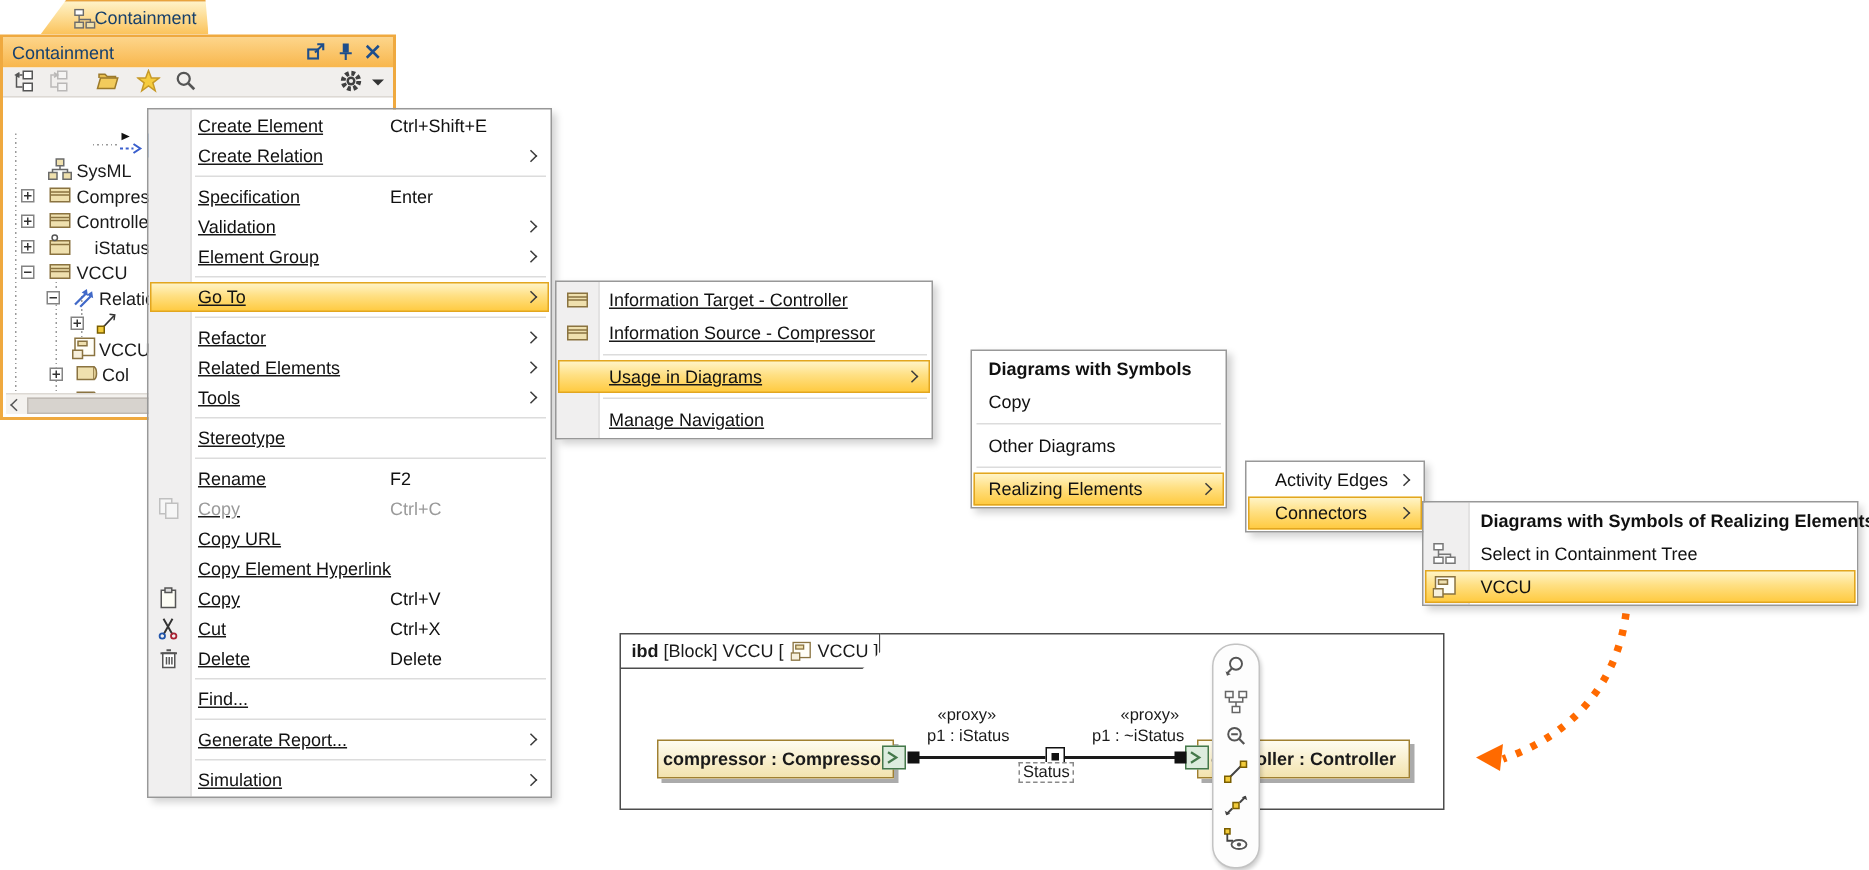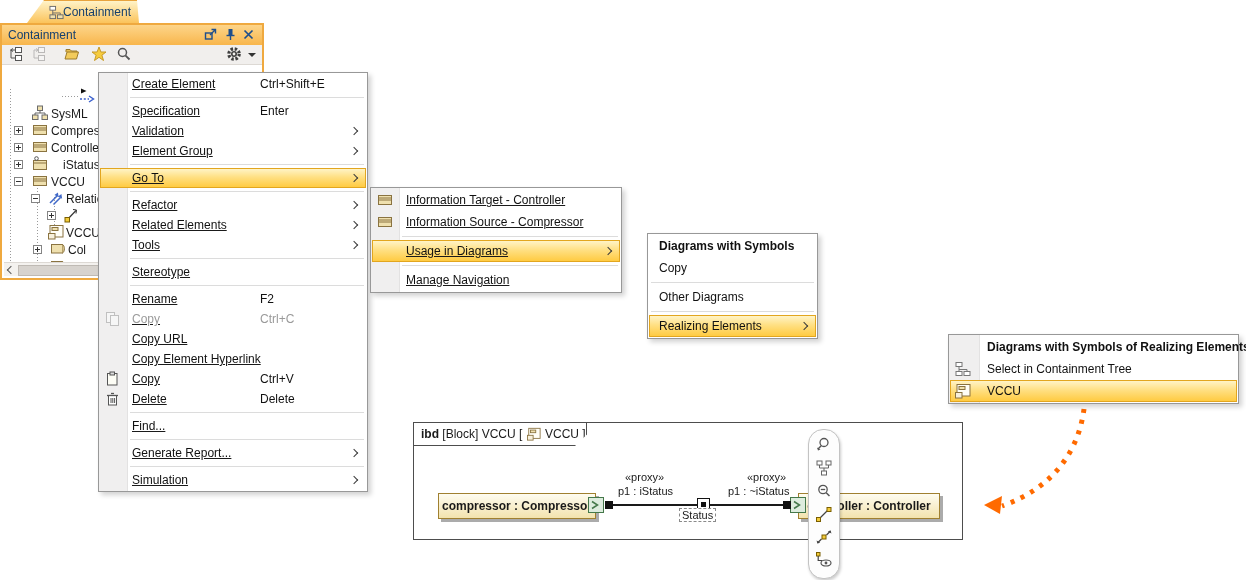--- a/index.html
+++ b/index.html
@@ -317,20 +317,24 @@
       <span class="chev-left"></span>
       <span class="hthumb"></span>
     </div>
   </div>
 
   <div class="menu gut28" style="left:98px;top:72px;width:270px;">
     <div class="mi">
         <span class="lbl" style="margin-left:32px;">Create Element</span>
         <span class="sc">Ctrl+Shift+E</span>
       </div>
+    <div class="mi">
+        <span class="lbl" style="margin-left:32px;">Create Relation</span>
+        <span class="arr"></span>
+      </div>
     <div class="sep"></div>
     <div class="mi">
         <span class="lbl" style="margin-left:32px;">Specification</span>
         <span class="sc">Enter</span>
       </div>
     <div class="mi">
         <span class="lbl" style="margin-left:32px;">Validation</span>
         <span class="arr"></span>
       </div>
     <div class="mi">
@@ -382,20 +386,31 @@
       </div>
     <div class="mi">
       <span class="mico">
           <svg width="16" height="16" viewBox="0 0 16 16">
             <rect x="2.5" y="2.5" width="9.5" height="11.5" fill="#FDFDF5" stroke="#555"></rect>
             <rect x="5" y="1" width="4.5" height="3" fill="#DDD" stroke="#555"></rect>
           </svg>
         </span>
       <span class="lbl" style="margin-left:32px;">Copy</span>
         <span class="sc">Ctrl+V</span>
+    </div>
+    <div class="mi">
+      <span class="mico">
+          <svg width="16" height="16" viewBox="0 0 16 16">
+            <path d="M4,1.5 L10,12 M10,1.5 L4,12" stroke="#333" stroke-width="1.3"></path>
+            <circle cx="3.2" cy="13" r="1.8" fill="none" stroke="#2255AA" stroke-width="1.2"></circle>
+            <circle cx="10.8" cy="13" r="1.8" fill="none" stroke="#AA2233" stroke-width="1.2"></circle>
+          </svg>
+        </span>
+      <span class="lbl" style="margin-left:32px;">Cut</span>
+        <span class="sc">Ctrl+X</span>
     </div>
     <div class="mi">
       <span class="mico">
           <svg width="16" height="16" viewBox="0 0 16 16">
             <rect x="3.5" y="4.5" width="8" height="9.5" fill="#fff" stroke="#555"></rect>
             <line x1="2" y1="4.5" x2="13" y2="4.5" stroke="#555" stroke-width="1.3"></line>
             <line x1="6" y1="2.5" x2="9" y2="2.5" stroke="#555" stroke-width="1.3"></line>
             <path d="M6,7 V12 M7.8,7 V12 M9.6,7 V12" stroke="#555"></path>
           </svg>
         </span>
@@ -461,20 +476,30 @@
     <div class="mi">
         <span class="lbl" style="margin-left:10px;">Other Diagrams</span>
       </div>
     <div class="sep full"></div>
     <div class="mi hl">
         <span class="lbl" style="margin-left:10px;">Realizing Elements</span>
         <span class="arr"></span>
       </div>
   </div>
 
+  <div class="menu m22" style="left:830px;top:307px;width:120px;">
+    <div class="mi">
+        <span class="lbl" style="margin-left:18px;">Activity Edges</span>
+        <span class="arr"></span>
+      </div>
+    <div class="mi hl">
+        <span class="lbl" style="margin-left:18px;">Connectors</span>
+        <span class="arr"></span>
+      </div>
+  </div>
 
   <div class="menu m22 gut30" style="left:948px;top:334px;width:291px;">
     <div class="mi hdr">
         <span class="lbl" style="margin-left:37px;">Diagrams with Symbols of Realizing Elements</span>
       </div>
     <div class="mi">
       <span class="mico">
           <svg width="16" height="16" viewBox="0 0 16 16">
             <rect x="1" y="1.5" width="6" height="4" fill="#fff" stroke="#777"></rect>
             <rect x="1" y="10.5" width="6" height="4" fill="#fff" stroke="#777"></rect>

